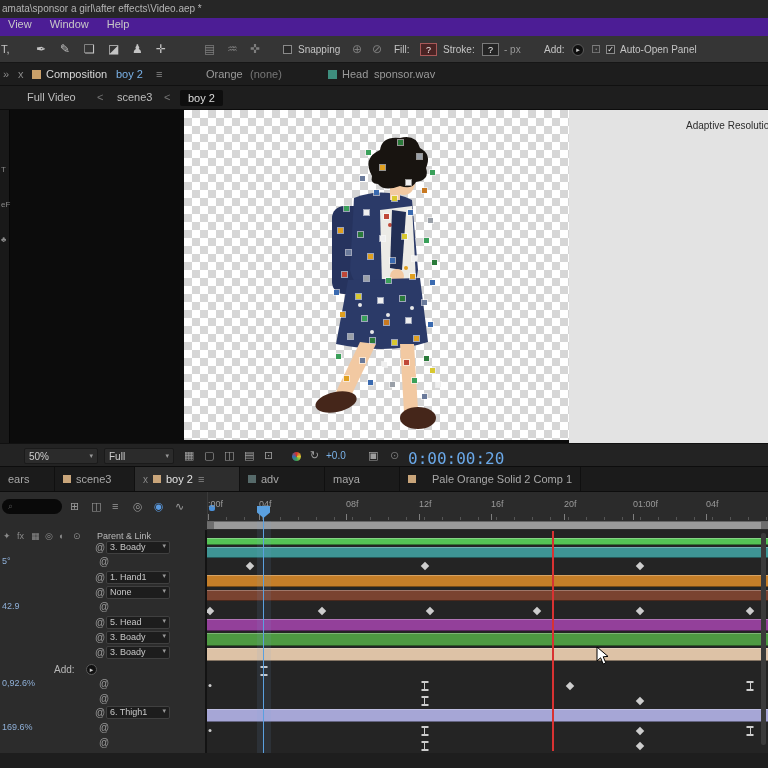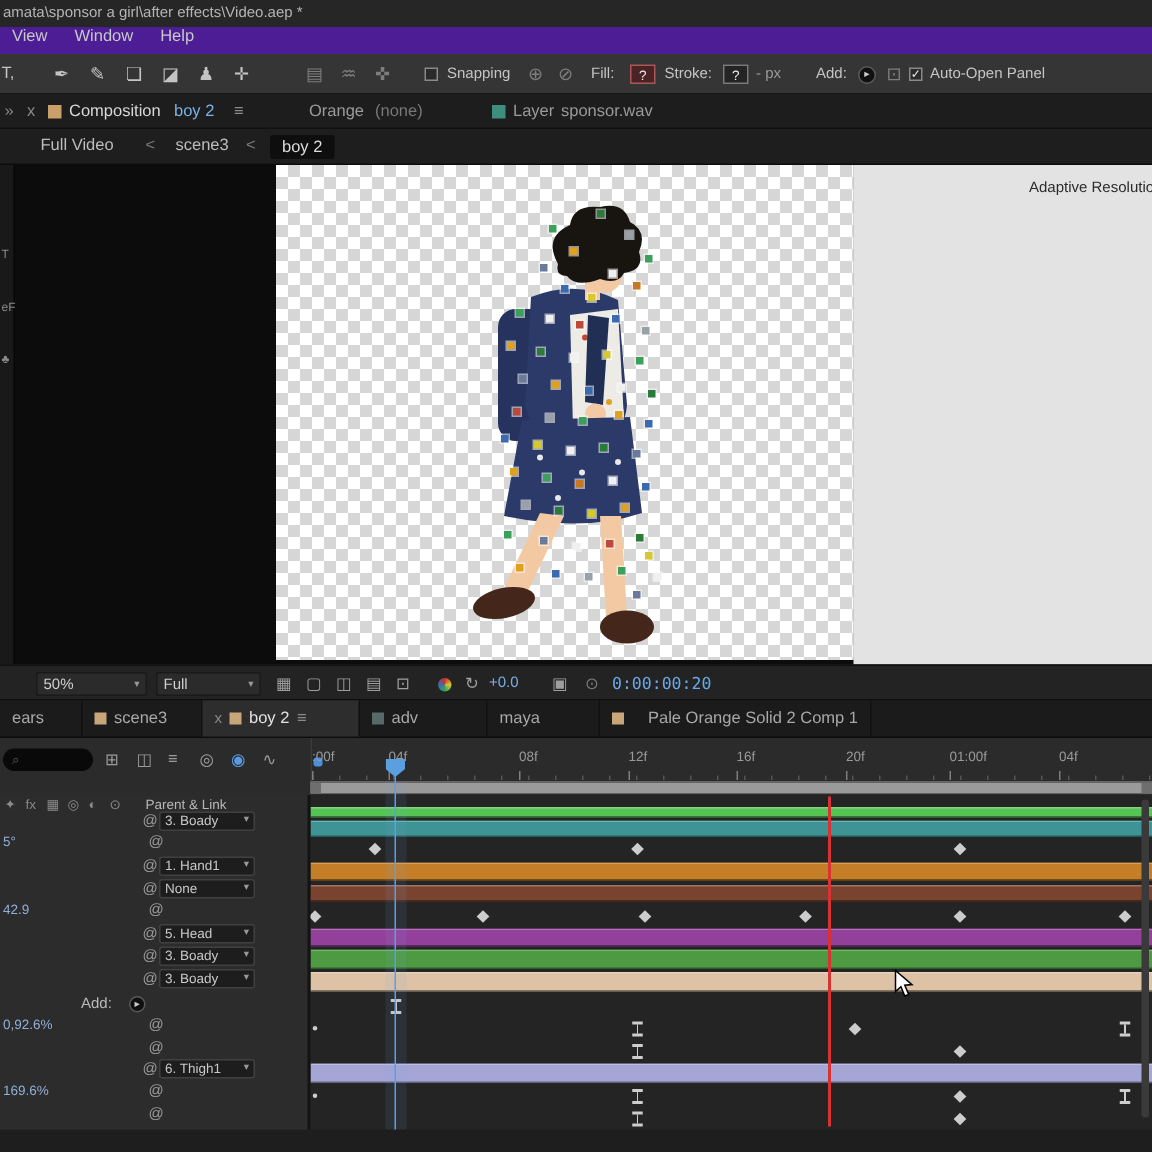--- a/index.html
+++ b/index.html
@@ -43,21 +43,21 @@
 .resblab{position:absolute;left:117px;top:10px;white-space:nowrap;color:#2c2c2c;font-size:10px;}
 .scatterlayer{position:absolute;left:0;top:0;width:100%;height:100%;}
 .scatterlayer .sqp{position:absolute;width:5px;height:5px;box-shadow:0 0 0 1px rgba(255,255,255,.55);}
 
 
 .viewerbar{top:443px;height:24px;background:#232323;border-top:1px solid #111;border-bottom:1px solid #0d0d0d;}
 .vsel{position:absolute;top:4px;height:16px;display:flex;align-items:center;justify-content:space-between;padding:0 4px;color:#cfcfcf;font-size:10px;background:#2b2b2b;border:1px solid #1a1a1a;border-radius:2px;}
 .vbi{position:absolute;top:5px;font-size:11px;color:#9e9e9e;}
 .rgbdot{position:absolute;top:8px;width:9px;height:9px;border-radius:50%;background:conic-gradient(#d03030,#d8c830,#3aa05a,#3a6ab0,#d03030);}
 .expos{position:absolute;top:6px;font-size:10px;color:#7ab2e8;}
-.tcode{position:absolute;top:5px;font-size:11px;color:#6aa8e8;font-family:"DejaVu Sans Mono",monospace;}
+.tcode{position:absolute;top:5px;font-size:16px;color:#6aa8e8;font-family:"DejaVu Sans Mono",monospace;}
 
 
 .tltabs{top:467px;height:25px;background:#1b1b1b;display:flex;align-items:stretch;border-bottom:1px solid #0d0d0d;}
 .tltab{display:flex;align-items:center;gap:5px;padding:0 8px;border-right:1px solid #101010;color:#a8a8a8;font-size:11px;white-space:nowrap;overflow:hidden;}
 .tltab.active{background:#2d2d2d;color:#e2e2e2;}
 .tltab .tsq{width:8px;height:8px;flex:none;}
 .tltab .tclose{color:#8a8a8a;font-size:10px;}
 .tltab .tmenu{color:#8a8a8a;}
 
 
@@ -155,21 +155,21 @@
   <div class="sec paneltabs">
     <span class="t" style="left:3px;color:#8a8a8a">»</span>
     <span class="t" style="left:18px;color:#8a8a8a">x</span>
     <span class="sq" style="left:32px;background:#c9a06a"></span>
     <span class="t" style="left:46px;color:#d8d8d8">Composition</span>
     <span class="t" style="left:116px;color:#7ab2e8">boy 2</span>
     <span class="t" style="left:156px;color:#8a8a8a">≡</span>
     <span class="t" style="left:206px;color:#9a9a9a">Orange</span>
     <span class="t" style="left:250px;color:#777">(none)</span>
     <span class="sq" style="left:328px;background:#3e8e7e"></span>
-    <span class="t" style="left:342px;color:#9a9a9a">Layer</span>
+    <span class="t" style="left:342px;color:#9a9a9a">Head</span>
     <span class="t" style="left:374px;color:#9a9a9a">sponsor.wav</span>
   </div>
 
   <div class="sec crumbbar">
     <span class="t" style="left:27px">Full Video</span>
     <span class="t sep" style="left:97px">&lt;</span>
     <span class="t" style="left:117px">scene3</span>
     <span class="t sep" style="left:164px">&lt;</span>
     <span class="chip">boy 2</span>
   </div>

